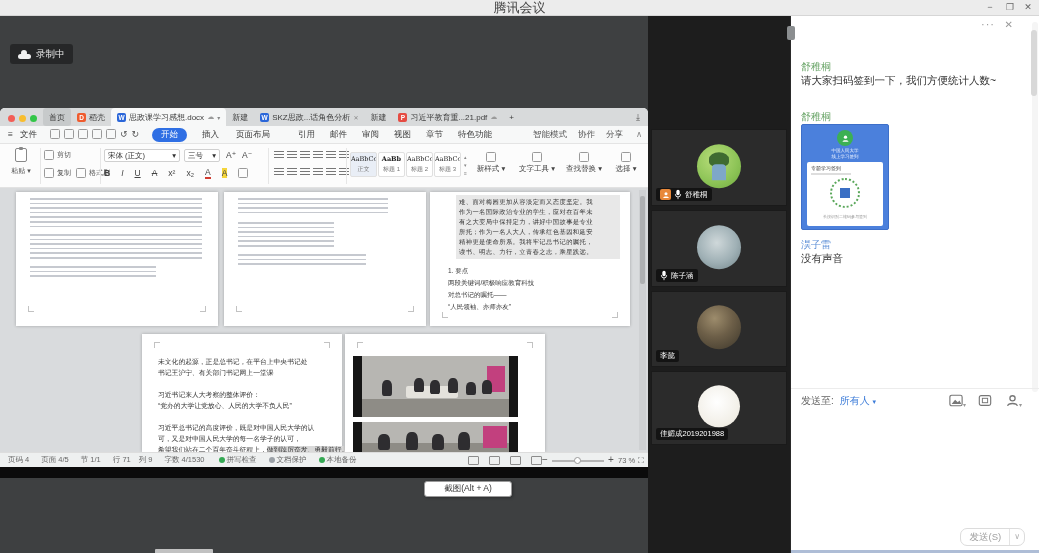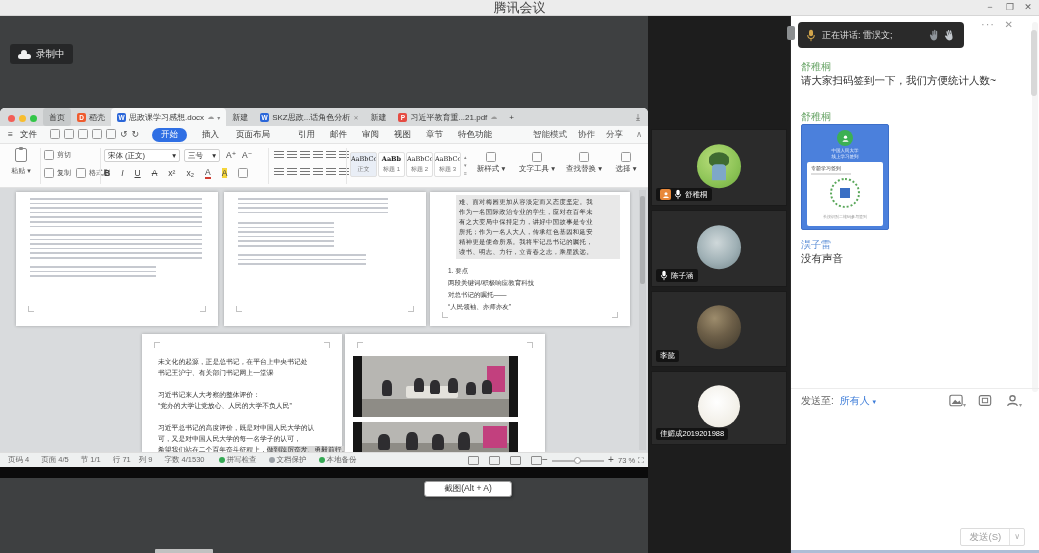--- a/index.html
+++ b/index.html
@@ -91,21 +91,21 @@
   .qrinner{position:absolute;left:5px;top:37px;width:76px;height:64px;background:#fff;border-radius:2px;}
   .qr{position:absolute;left:50%;top:16px;transform:translateX(-50%);width:30px;height:30px;border:2px dotted #5aa75a;border-radius:50%;}
   .qr:after{content:"";position:absolute;left:50%;top:50%;transform:translate(-50%,-50%);width:10px;height:10px;background:#3a6fc4;}
   .chat-footer-sep{position:absolute;left:0;top:372px;width:100%;height:1px;background:#ececec;}
   .sendrow{position:absolute;left:10px;top:377px;width:229px;height:16px;}
   .sendto{font-size:10px;color:#666;text-align:right;}
   .audience{font-size:10px;color:#3b7bd8;margin-left:6px;}
   .f-ic{position:absolute;top:0;color:#777;}
   textarea.chatinput{position:absolute;left:8px;top:396px;width:225px;height:110px;border:none;outline:none;resize:none;font-size:10px;color:#333;background:transparent;}
   textarea.chatinput::placeholder{color:#c9c9c9;}
-  .sendbtn{position:absolute;right:14px;top:512px;height:18px;border:1px solid #dcdcdc;border-radius:2px;background:#fff;color:#a0a0a0;font-size:9.5px;}
+  .sendbtn{position:absolute;right:14px;top:512px;height:18px;border:1px solid #dcdcdc;border-radius:7px;background:#fff;color:#a0a0a0;font-size:9.5px;}
   .sendbtn .lbl{padding:0 8px;line-height:16px;}
   .sendbtn .car{border-left:1px solid #e4e4e4;padding:0 4px;line-height:16px;font-size:8px;color:#b0b0b0;}
   .chat-bottom-edge{position:absolute;left:0;bottom:0;width:100%;height:3px;background:#aebdd6;}
   
   .sharebar{left:0;top:536px;width:648px;height:17px;background:#0e0e0e;gap:4px;padding-left:6px;}
   .sharebar .txt{color:#e6e6e6;font-size:9.5px;}
   .monic{width:10px;height:8px;border:1px solid #cfcfcf;border-radius:1px;background:#3f4a52;}
   .blkstrip{left:0;top:451px;width:648px;height:11px;background:#0b0b0b;}
   .sel-chip{position:absolute;left:155px;top:441px;width:58px;height:9px;background:#cfcfcf;border-radius:1px;opacity:.9;}
 </style>
@@ -459,36 +459,20 @@
   </div>
 
   <div class="abs chat">
     <span style="position:absolute;right:44px;top:2px;color:#999;font-size:11px;letter-spacing:1px;">···</span>
     <span style="position:absolute;right:26px;top:3px;color:#999;font-size:10px;">✕</span>
     <div class="chat-scroll">
         <div class="chat-thumb"></div>
       </div>
     <span style="position:absolute;left:-4px;top:10px;width:8px;height:14px;background:#8b8e90;border-radius:2px;"></span>
 
-    <div class="toast r">
-      <svg width="10" height="13" viewBox="0 0 12 16" style="color:#d2a54b;">
-          <rect x="3.5" y="1" width="5" height="8" rx="2.5" fill="currentColor"></rect>
-          <path d="M2 7.5a4 4.2 0 0 0 8 0" stroke="currentColor" stroke-width="1.3" fill="none"></path>
-          <rect x="5.4" y="12" width="1.2" height="3" fill="currentColor"></rect>
-        </svg>
-      <span>正在讲话: 雷淏文;</span>
-      <span class="r" style="margin-left:auto;gap:2px;">
-        <svg width="13" height="13" viewBox="0 0 24 24">
-            <path fill="#8f959b" d="M8 12V4.2c0-.7.5-1.2 1.2-1.2s1.2.5 1.2 1.2V10h.9V2.7c0-.7.5-1.2 1.2-1.2s1.2.5 1.2 1.2V10h.9V4.4c0-.7.5-1.2 1.2-1.2s1.2.5 1.2 1.2V14c0 4.4-2.2 7-5.8 7-3.2 0-5.2-2-6.4-5.5L3.6 12c-.3-.8.1-1.6.9-1.8.6-.2 1.2 0 1.6.5L8 13z"></path>
-          </svg>
-        <svg width="13" height="13" viewBox="0 0 24 24" style="transform:rotate(-14deg);">
-            <path fill="#c3c8cd" d="M8 12V4.2c0-.7.5-1.2 1.2-1.2s1.2.5 1.2 1.2V10h.9V2.7c0-.7.5-1.2 1.2-1.2s1.2.5 1.2 1.2V10h.9V4.4c0-.7.5-1.2 1.2-1.2s1.2.5 1.2 1.2V14c0 4.4-2.2 7-5.8 7-3.2 0-5.2-2-6.4-5.5L3.6 12c-.3-.8.1-1.6.9-1.8.6-.2 1.2 0 1.6.5L8 13z"></path>
-          </svg>
-      </span>
-    </div>
 
     <span class="sender g" style="left:10px;top:44px;">舒稚桐</span>
     <div class="msg" style="left:10px;top:58px;">请大家扫码签到一下，我们方便统计人数~</div>
     <span class="sender g" style="left:10px;top:94px;">舒稚桐</span>
 
     <div class="qrcard">
       <span class="qrlogo">
           <svg width="9" height="9" viewBox="0 0 12 12">
             <circle cx="6" cy="4.2" r="2.2" fill="#fff"></circle>
             <path d="M2 10.4c.5-2.6 7.5-2.6 8 0z" fill="#fff"></path>

